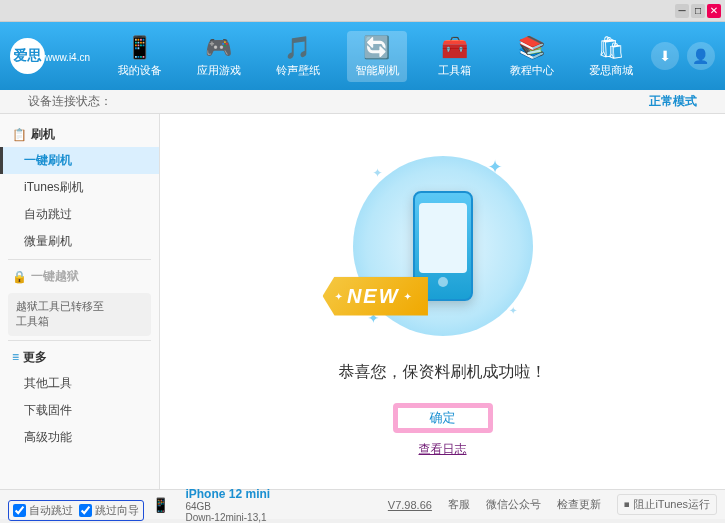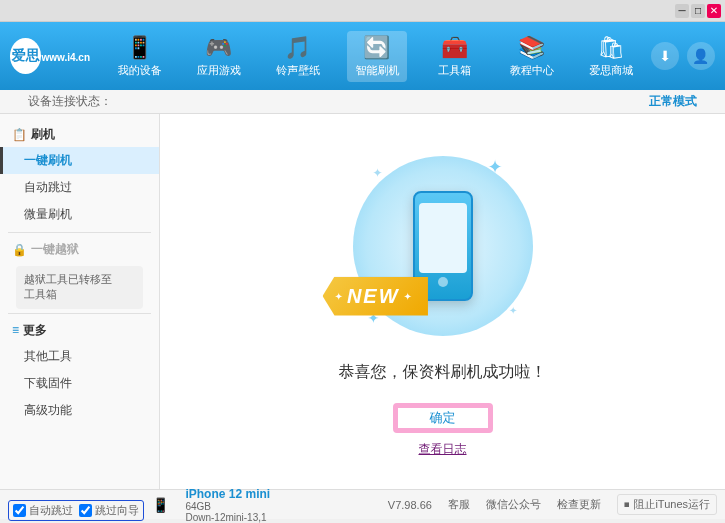--- a/index.html
+++ b/index.html
@@ -38,21 +38,21 @@
     }
     .logo-area {
       display: flex; flex-direction: row; align-items: center; width: 80px;
       color: white; margin-right: 10px;
     }
     .logo-circle {
       width: 36px; height: 36px; background: white; border-radius: 50%;
       display: flex; align-items: center; justify-content: center;
       color: #1a8fd1; font-weight: bold; font-size: 14px;
     }
-    .logo-text { color: white; font-size: 10px; margin-top: 2px; font-weight: bold; }
+    .logo-text { color: white; font-size: 10px; margin-top: 2px; }
     .nav-items { display: flex; flex: 1; justify-content: space-around; align-items: center; }
     .nav-item {
       display: flex; flex-direction: column; align-items: center;
       color: white; cursor: pointer; padding: 4px 8px; border-radius: 4px;
       min-width: 56px;
     }
     .nav-item.active { background: rgba(255,255,255,0.25); }
     .nav-icon { font-size: 22px; margin-bottom: 2px; }
     .nav-label { font-size: 11px; }
     .header-right {
@@ -99,21 +99,21 @@
       font-size: 12px; color: #444; cursor: pointer;
     }
     .sidebar-item.active { 
       background: #daeffe; color: #1a8fd1; font-weight: bold;
       border-left: 3px solid #404040;
       padding-left: 21px;
     }
     .sidebar-divider { height: 1px; background: #e0e0e0; margin: 4px 8px; }
     .sidebar-disabled { color: #aaa; }
     .sidebar-note {
-      margin: 4px 16px; padding: 6px 8px;
+      margin: 4px 8px; padding: 6px 8px;
       background: #f0f0f0; border-radius: 4px;
       font-size: 11px; color: #666; line-height: 1.4;
     }
 
     
     .content {
       flex: 1;
       display: flex;
       flex-direction: column;
       align-items: center;
@@ -204,21 +204,21 @@
       padding: 0 8px;
       font-size: 11px; color: #666;
     }
     .bottom-left { display: flex; align-items: center; gap: 8px; flex: 1; }
     .checkbox-item { display: flex; align-items: center; gap: 3px; cursor: pointer; }
     .checkbox-item input { cursor: pointer; }
     .device-info { display: flex; flex-direction: column; margin-left: 8px; }
     .device-name { color: #1a8fd1; font-weight: bold; font-size: 12px; }
     .device-detail { color: #666; font-size: 10px; }
     .bottom-right { display: flex; align-items: center; gap: 16px; color: #666; font-size: 11px; }
-    .version-info { color: #666; }
+    .version-info { color: #666; text-decoration: underline; }
     .bottom-link { color: #666; cursor: pointer; }
     .stop-itunes { 
       display: flex; align-items: center; gap: 4px;
       border: 1px solid #ddd; border-radius: 3px; padding: 2px 6px;
       cursor: pointer; color: #666;
     }
     .device-icon { color: #1a8fd1; font-size: 14px; }
 
     
     .checkbox-wrapper {
@@ -284,20 +284,21 @@
 <div class="main">
 
   <div class="sidebar">
 
     <div class="sidebar-section">
       <div class="sidebar-section-header">
         <span class="sidebar-section-icon">📋</span>
         <span>刷机</span>
       </div>
       <div class="sidebar-item active">一键刷机</div>
+      <div class="sidebar-item">iTunes刷机</div>
       <div class="sidebar-item">自动跳过</div>
       <div class="sidebar-item">微量刷机</div>
     </div>
     <div class="sidebar-divider"></div>
 
     <div class="sidebar-section">
       <div class="sidebar-section-header sidebar-disabled">
         <span class="sidebar-section-icon">🔒</span>
         <span>一键越狱</span>
       </div>

